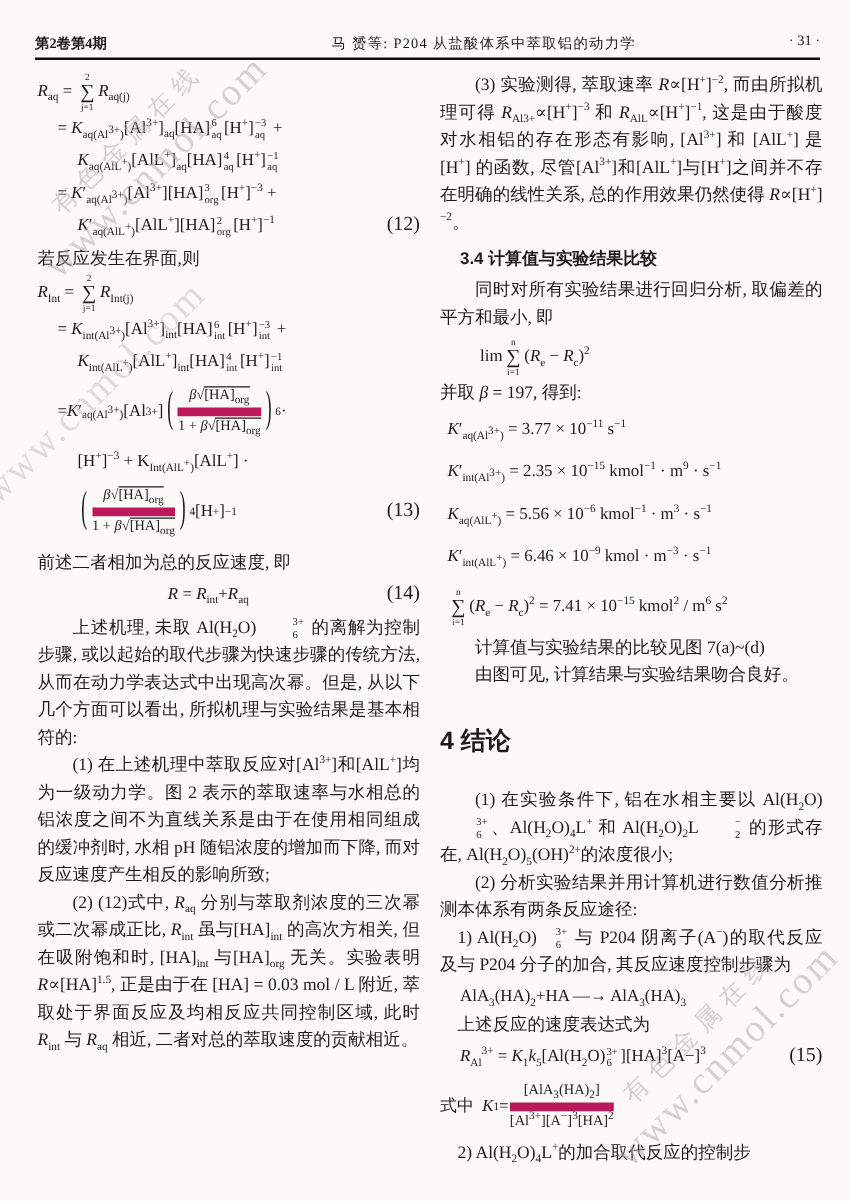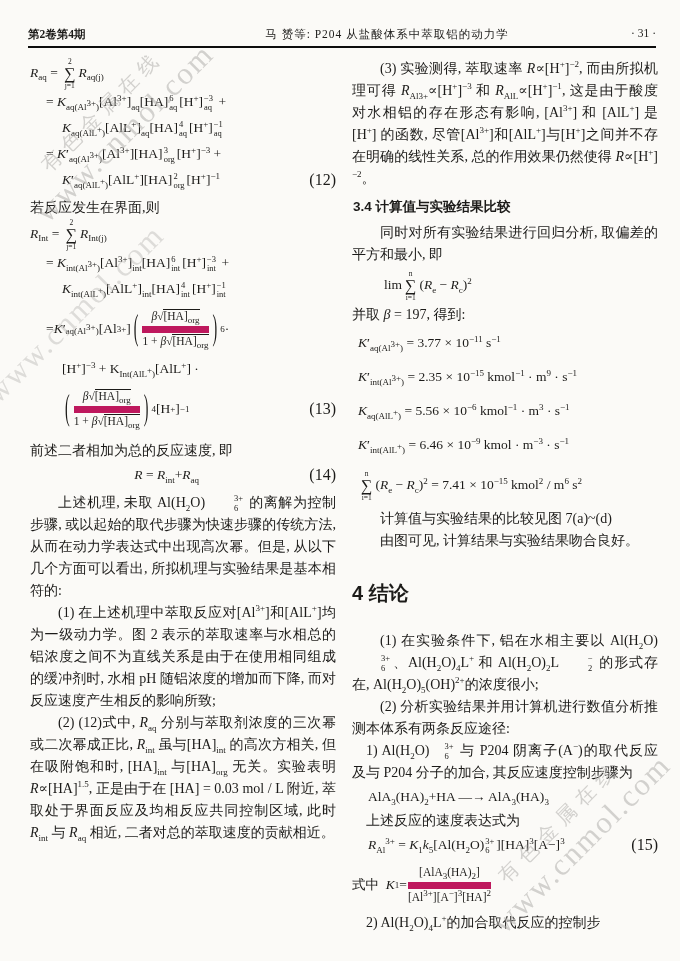--- a/index.html
+++ b/index.html
@@ -56,21 +56,21 @@
           font-size:11.5px; line-height:1.35; margin:0 1px; }
   .frac .num { display:block; border-bottom:7px solid #be185d; padding:0 4px 1px; }
   .frac .den { display:block; padding-top:1px; }
   .ovl { border-top:1px solid #1c1b19; }
 
   .bp { display:inline-block; transform:scaleY(2.5); font-size:14px;
         vertical-align:middle; margin:0 3px; font-weight:300; }
 
   
   .h-sec { font-family:"Liberation Sans","DejaVu Sans",sans-serif; font-weight:bold;
-           font-size:13.5px; text-indent:0; margin:6px 1px 4px; }
+           font-size:13.5px; text-indent:0; margin:6px 16px 4px; }
   .h-big { font-family:"Liberation Sans","DejaVu Sans",sans-serif; font-weight:bold;
            font-size:20px; text-indent:0; margin:30px 0 26px; }
   .cline { font-size:13.5px; line-height:34px; padding-left:6px; text-indent:0; }
 
   
   .wm { position:absolute; transform:rotate(-45deg); color:#b2b0ad; opacity:.55;
         text-align:center; white-space:nowrap; z-index:2; pointer-events:none; }
   .wm .wm-cn { font-size:20px; letter-spacing:7px; }
   .wm .wm-url { font-size:31px; letter-spacing:2px; }
 

